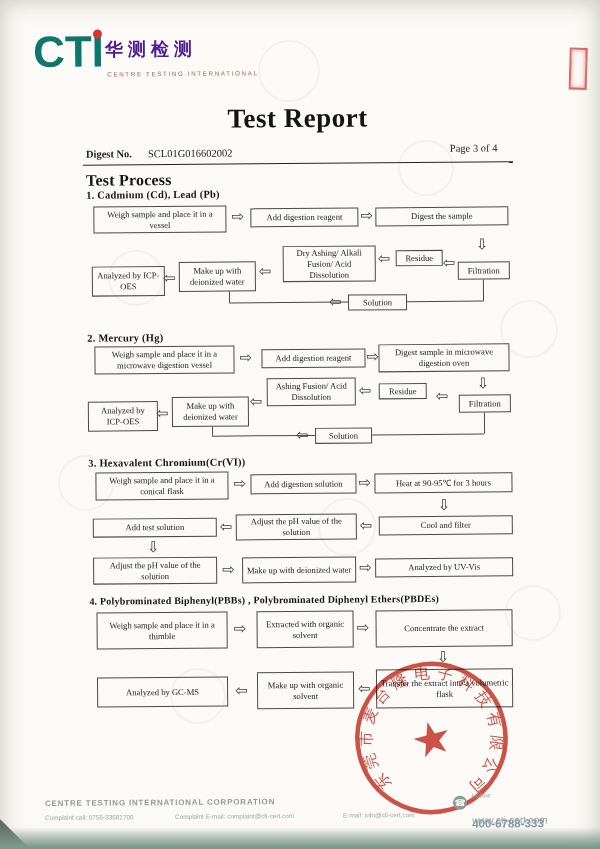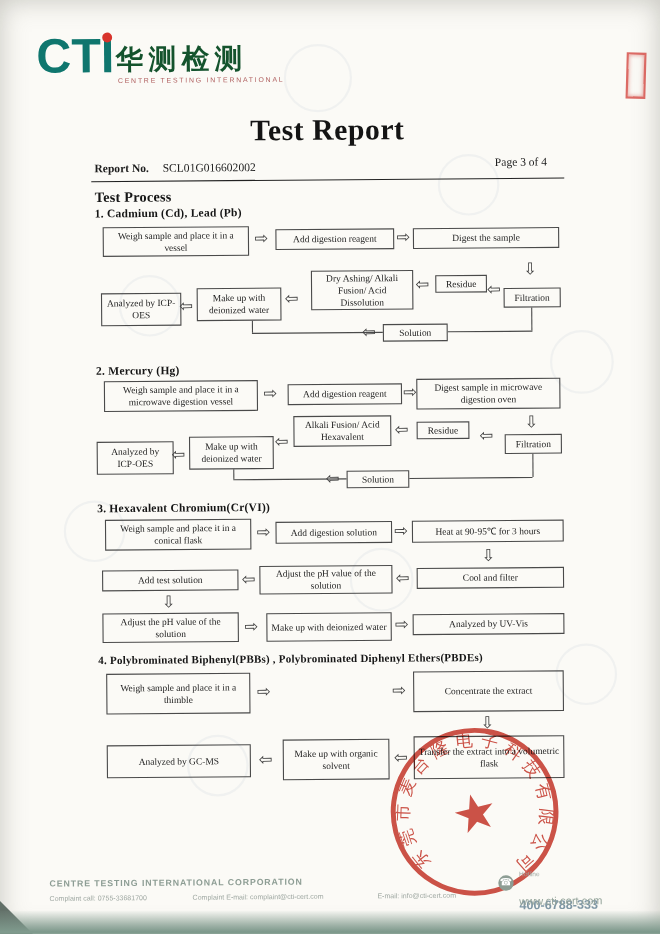--- a/index.html
+++ b/index.html
@@ -9,21 +9,21 @@
   .doc { position:absolute; inset:0; transform:rotate(-0.45deg); }
   .abs { position:absolute; }
   .fbox { position:absolute; border:1px solid #4a4a4a; display:flex; align-items:center; justify-content:center;
           text-align:center; font-size:8.6px; line-height:1.28; color:#222; padding:1px 3px; }
   .war  { position:absolute; font-family:"DejaVu Sans", sans-serif; font-size:15px; color:#3c3c3c; line-height:1; }
   .hline { position:absolute; height:1px; background:#4a4a4a; }
   .vline { position:absolute; width:1px; background:#4a4a4a; }
   .sec-h { position:absolute; font-weight:bold; font-size:10.5px; color:#151515; letter-spacing:.2px; }
   .wm { position:absolute; border:2px solid #a8b8c8; border-radius:50%; opacity:.12; }
   .logo-text { font-family:"Liberation Sans", sans-serif; font-weight:800; font-size:44px; color:#0f766e; line-height:1; letter-spacing:0; }
-  .logo-cn { position:absolute; font-family:Liberation Sans, sans-serif; font-weight:600; font-size:25px; color:#14532d; letter-spacing:5px; }
+  .logo-cn { position:absolute; font-family:Liberation Sans, sans-serif; font-weight:600; font-size:18px; color:#4c1d95; letter-spacing:5px; }
   .logo-sub { position:absolute; font-family:"Liberation Sans", sans-serif; font-size:6.3px; color:#b06060; letter-spacing:1.6px; }
   .title { position:absolute; left:0; width:100%; text-align:center; font-weight:bold; font-size:27px; color:#141414; letter-spacing:.5px; }
   .meta { position:absolute; font-size:10.5px; color:#1c1c1c; }
   .stamp { position:absolute; left:346px; top:656px; width:166px; height:166px; transform:rotate(-14deg); opacity:.88; mix-blend-mode:multiply; }
   .footer-co { position:absolute; font-family:"Liberation Sans", sans-serif; font-weight:bold; font-size:8px; color:#8d9d94; letter-spacing:.8px; }
   .footer-sm { position:absolute; font-family:"Liberation Sans", sans-serif; font-size:6.4px; color:#9fa8a2; }
   .phone-badge { position:absolute; width:14px; height:14px; border-radius:50%; background:#8d9d94; color:#fff;
                  font-size:9px; line-height:14px; text-align:center; font-family:"DejaVu Sans", sans-serif; }
   .hotline-lb { position:absolute; font-family:"Liberation Sans", sans-serif; font-size:6px; color:#9fa8a2; }
   .hotline-no { position:absolute; font-family:"Liberation Sans", sans-serif; font-weight:bold; font-size:11.5px; color:#7e96a4; }
@@ -55,26 +55,26 @@
       <span class="logo-text">CTI</span>
       <span class="logo-dot" style="left:60px; top:0px;"></span>
       <span class="logo-cn" style="left:72px; top:8px;">华测检测</span>
       <span class="logo-sub" style="left:74px; top:41px;">CENTRE TESTING INTERNATIONAL</span>
     </div>
 
     <div class="redmark"></div>
 
     <div class="title" style="top:103px;">Test Report</div>
 
-    <div class="meta" style="left:88px; top:147px; font-weight:bold;">Report No.</div>
+    <div class="meta" style="left:88px; top:147px; font-weight:bold;">Digest No.</div>
     <div class="meta" style="left:150px; top:147px;">SCL01G016602002</div>
     <div class="meta" style="left:452px; top:144px;">Page 3 of 4</div>
     <div class="hline" style="left:85px; top:163px; width:430px; background:#222;"></div>
 
-    <div class="sec-h" style="left:88px; top:170px; font-size:13px;">Test Process</div>
+    <div class="sec-h" style="left:88px; top:170px; font-size:16px;">Test Process</div>
 
     <div class="sec-h" style="left:88px; top:188px;">1.   Cadmium (Cd), Lead (Pb)</div>
 
     <div class="fbox" style="left:95px; top:205px; width:133px; height:27px;">Weigh sample and place it in a vessel</div>
     <span class="war" style="left:233px; top:209px;">⇨</span>
     <div class="fbox" style="left:252px; top:208px; width:108px; height:19px;">Add digestion reagent</div>
     <span class="war" style="left:362px; top:209px;">⇨</span>
     <div class="fbox" style="left:377px; top:208px; width:133px; height:19px;">Digest the sample</div>
     <span class="war" style="left:477px; top:239px;">⇩</span>
     <div class="fbox" style="left:459px; top:263px; width:52px; height:18px;">Filtration</div>
@@ -98,21 +98,21 @@
     <div class="fbox" style="left:95px; top:345px; width:140px; height:28px;">Weigh sample and place it in a microwave digestion vessel</div>
     <span class="war" style="left:240px; top:350px;">⇨</span>
     <div class="fbox" style="left:262px; top:349px; width:104px; height:19px;">Add digestion reagent</div>
     <span class="war" style="left:367px; top:350px;">⇨</span>
     <div class="fbox" style="left:379px; top:345px; width:131px; height:28px;">Digest sample in microwave digestion oven</div>
     <span class="war" style="left:477px; top:378px;">⇩</span>
     <div class="fbox" style="left:459px; top:396px; width:52px; height:18px;">Filtration</div>
     <span class="war" style="left:436px; top:390px;">⇦</span>
     <div class="fbox" style="left:379px; top:384px; width:48px; height:16px;">Residue</div>
     <span class="war" style="left:359px; top:384px;">⇦</span>
-    <div class="fbox" style="left:267px; top:378px; width:89px; height:28px;">Alkali Fusion/ Acid Hexavalent</div>
+    <div class="fbox" style="left:267px; top:378px; width:89px; height:28px;">Ashing Fusion/ Acid Dissolution</div>
     <span class="war" style="left:250px; top:394px;">⇦</span>
     <div class="fbox" style="left:172px; top:396px; width:77px; height:30px;">Make up with deionized water</div>
     <span class="war" style="left:156px; top:405px;">⇦</span>
     <div class="fbox" style="left:88px; top:400px; width:70px; height:30px;">Analyzed by ICP-OES</div>
     <div class="vline" style="left:484px; top:414px; height:21px;"></div>
     <div class="hline" style="left:372px; top:435px; width:112px;"></div>
     <div class="fbox" style="left:315px; top:428px; width:57px; height:16px;">Solution</div>
     <div class="hline" style="left:212px; top:435px; width:103px;"></div>
     <span class="war" style="left:296px; top:428px;">⇦</span>
     <div class="vline" style="left:212px; top:426px; height:9px;"></div>
@@ -134,20 +134,21 @@
     <div class="fbox" style="left:92px; top:556px; width:124px; height:27px;">Adjust the pH value of the solution</div>
     <span class="war" style="left:221px; top:562px;">⇨</span>
     <div class="fbox" style="left:241px; top:557px; width:114px; height:26px;">Make up with deionized water</div>
     <span class="war" style="left:358px; top:561px;">⇨</span>
     <div class="fbox" style="left:374px; top:559px; width:138px; height:19px;">Analyzed by UV-Vis</div>
 
     <div class="sec-h" style="left:88px; top:594px; font-size:10px;">4.   Polybrominated Biphenyl(PBBs) , Polybrominated Diphenyl Ethers(PBDEs)</div>
 
     <div class="fbox" style="left:95px; top:611px; width:131px; height:37px;">Weigh sample and place it in a thimble</div>
     <span class="war" style="left:232px; top:621px;">⇨</span>
+    <div class="fbox" style="left:255px; top:611px; width:97px; height:37px;">Extracted with organic solvent</div>
     <span class="war" style="left:355px; top:621px;">⇨</span>
     <div class="fbox" style="left:374px; top:611px; width:137px; height:37px;">Concentrate the extract</div>
     <span class="war" style="left:435px; top:651px;">⇩</span>
     <div class="fbox" style="left:374px; top:670px; width:137px; height:39px;">Transfer the extract into a volumetric flask</div>
     <span class="war" style="left:356px; top:682px;">⇦</span>
     <div class="fbox" style="left:255px; top:672px; width:97px; height:37px;">Make up with organic solvent</div>
     <span class="war" style="left:233px; top:683px;">⇦</span>
     <div class="fbox" style="left:95px; top:676px; width:131px; height:30px;">Analyzed by GC-MS</div>
 
     <div class="stamp">

